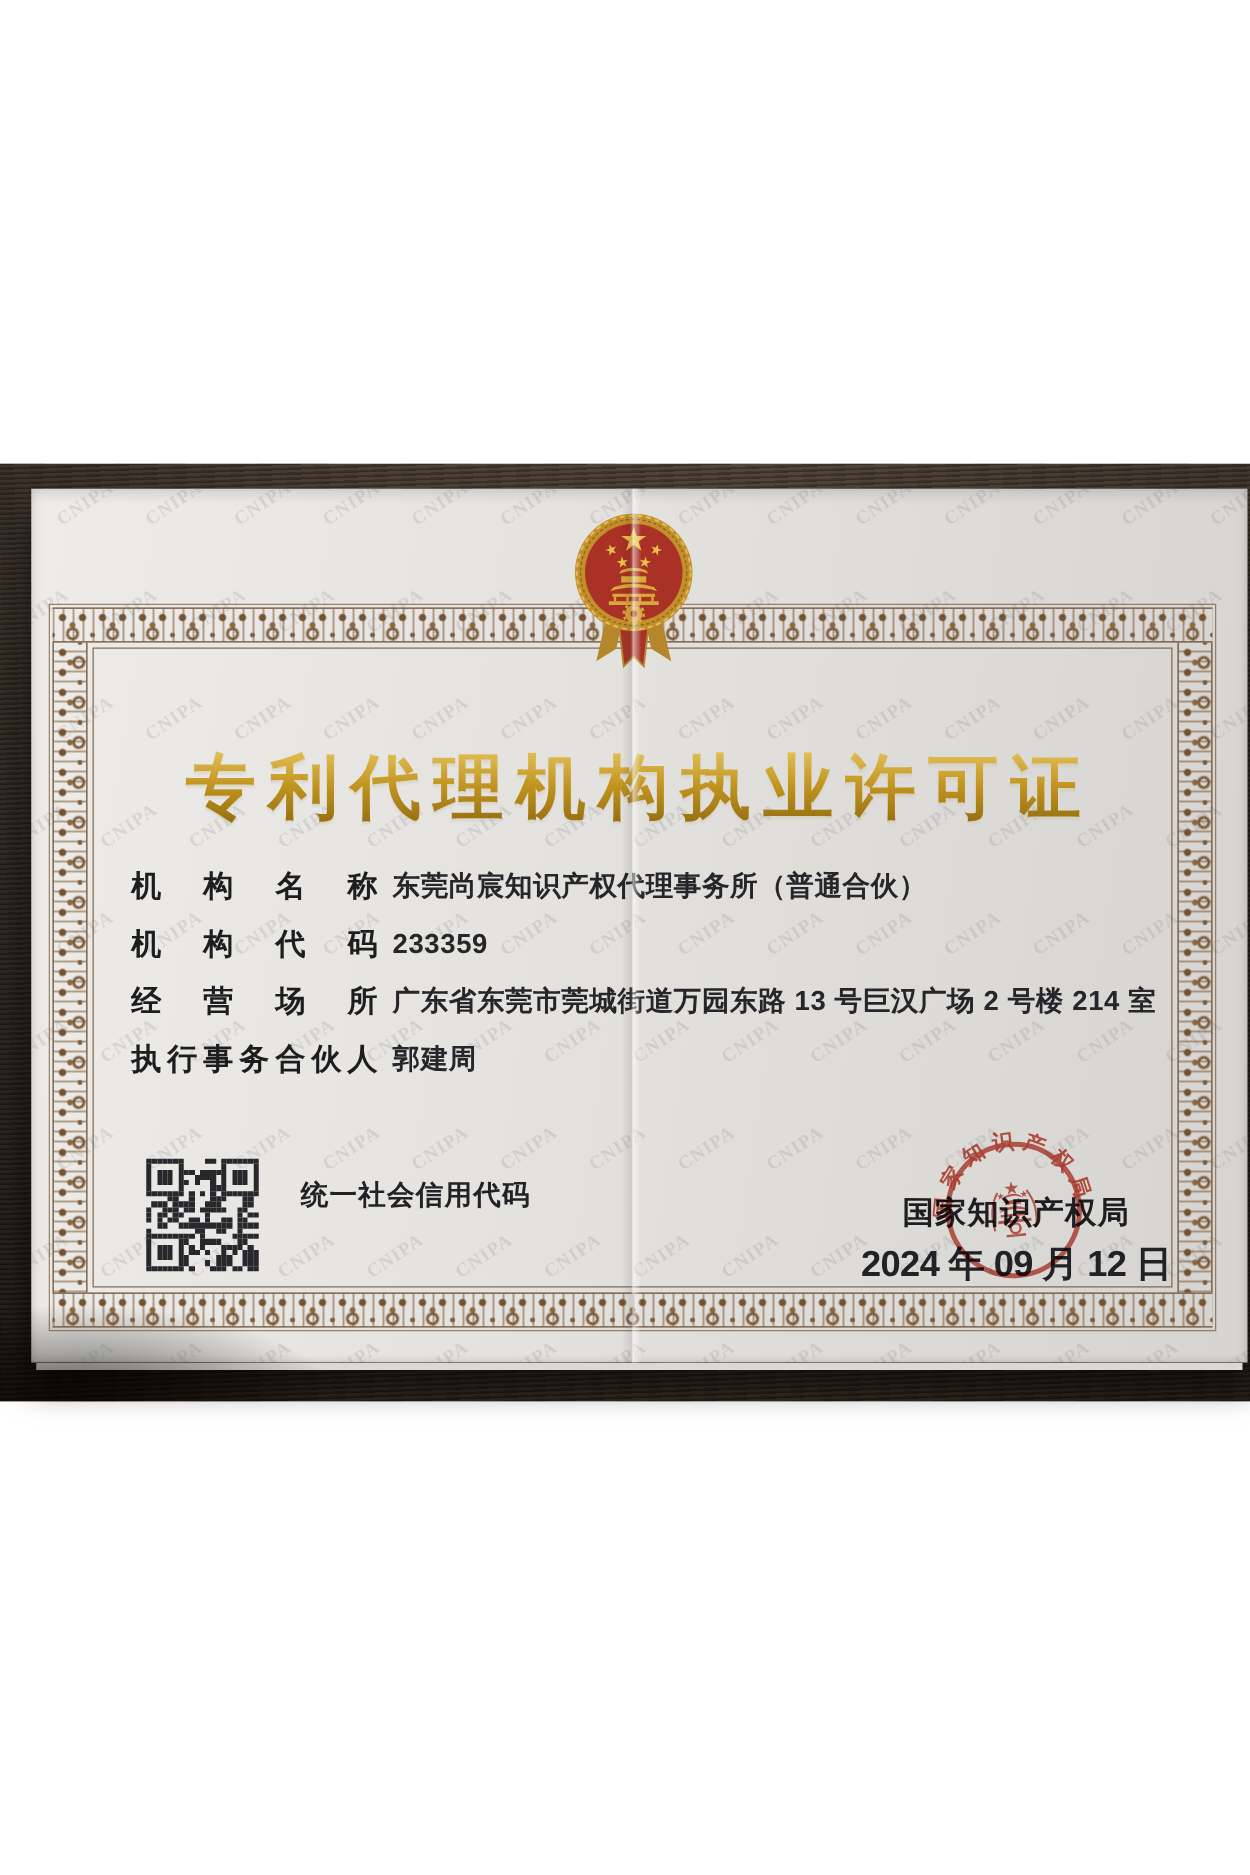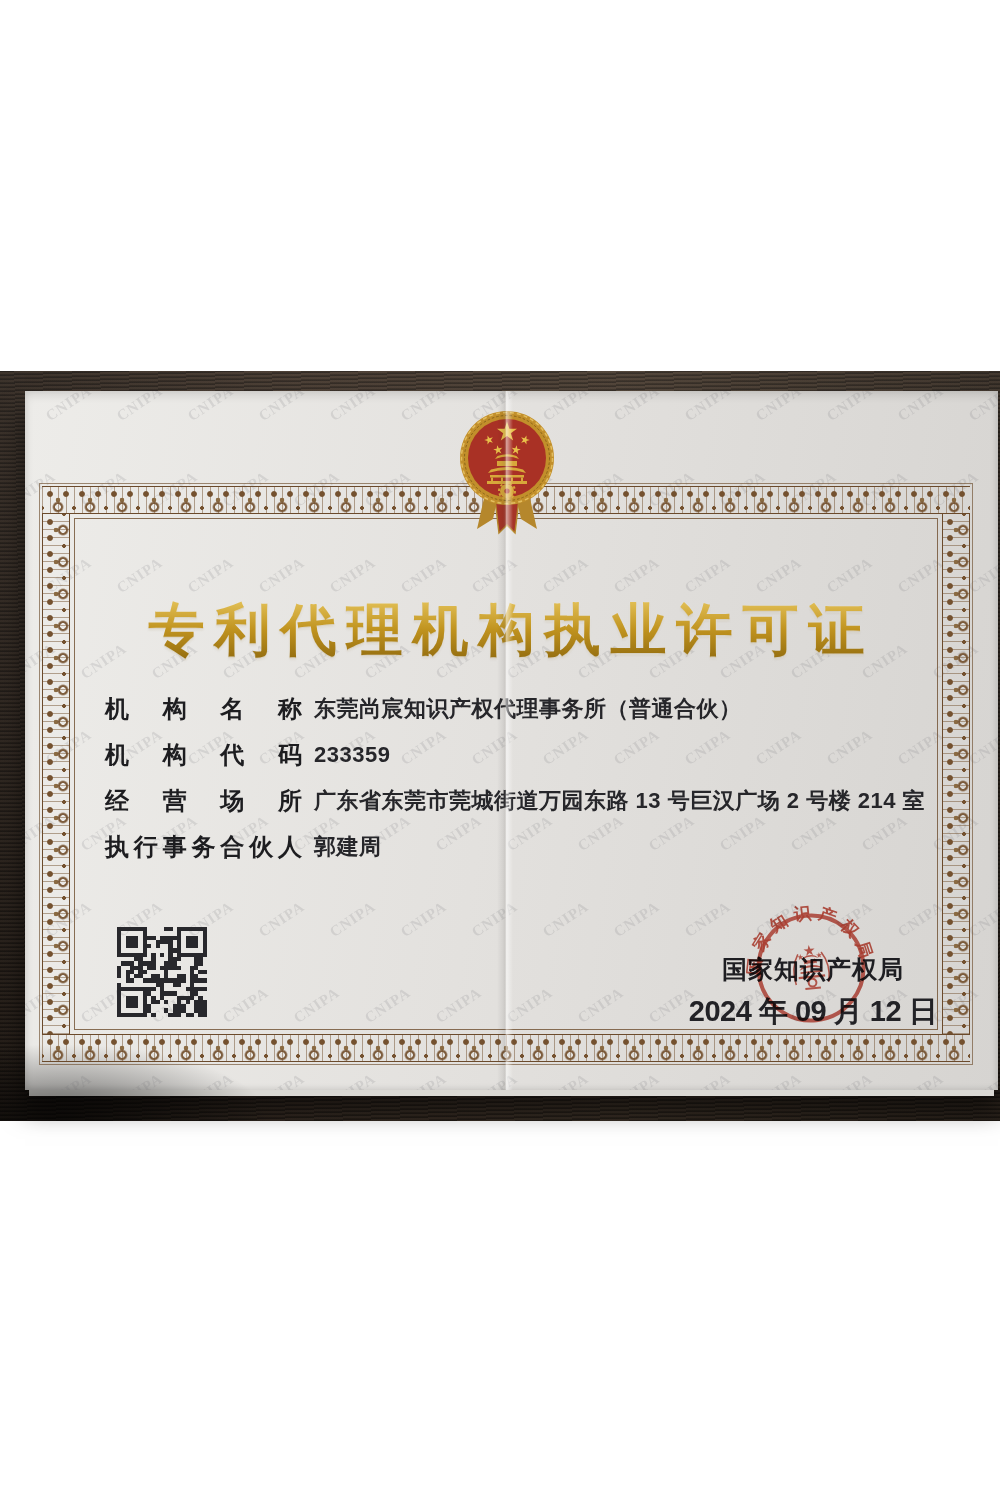--- a/index.html
+++ b/index.html
@@ -747,20 +747,21 @@
           <div class="b"></div>
           <div class="b"></div>
           <div class="b"></div>
           <div></div>
           <div class="b"></div>
           <div class="b"></div>
           <div></div>
           <div class="b"></div>
           <div class="b"></div>
         </div>
+      <div class="credit-label">统一社会信用代码</div>
 
       <div class="issuer">国家知识产权局</div>
       <div class="issue-date">2024 年 09 月 12 日</div>
 
       <svg class="seal" width="130" height="130" viewBox="0 0 130 130">
         <circle cx="65" cy="65" r="52.5" fill="none" stroke="#c03a2a" stroke-width="4" opacity=".85"></circle>
         <path id="sealArc" d="M 17,84 A 51,51 0 1 1 113,84" fill="none"></path>
         <text font-size="17" font-weight="700" fill="#c03a2a" letter-spacing="6" opacity=".9" font-family="Liberation Sans, sans-serif">
           <textPath href="#sealArc" startOffset="50%" text-anchor="middle">国家知识产权局</textPath>
         </text>

